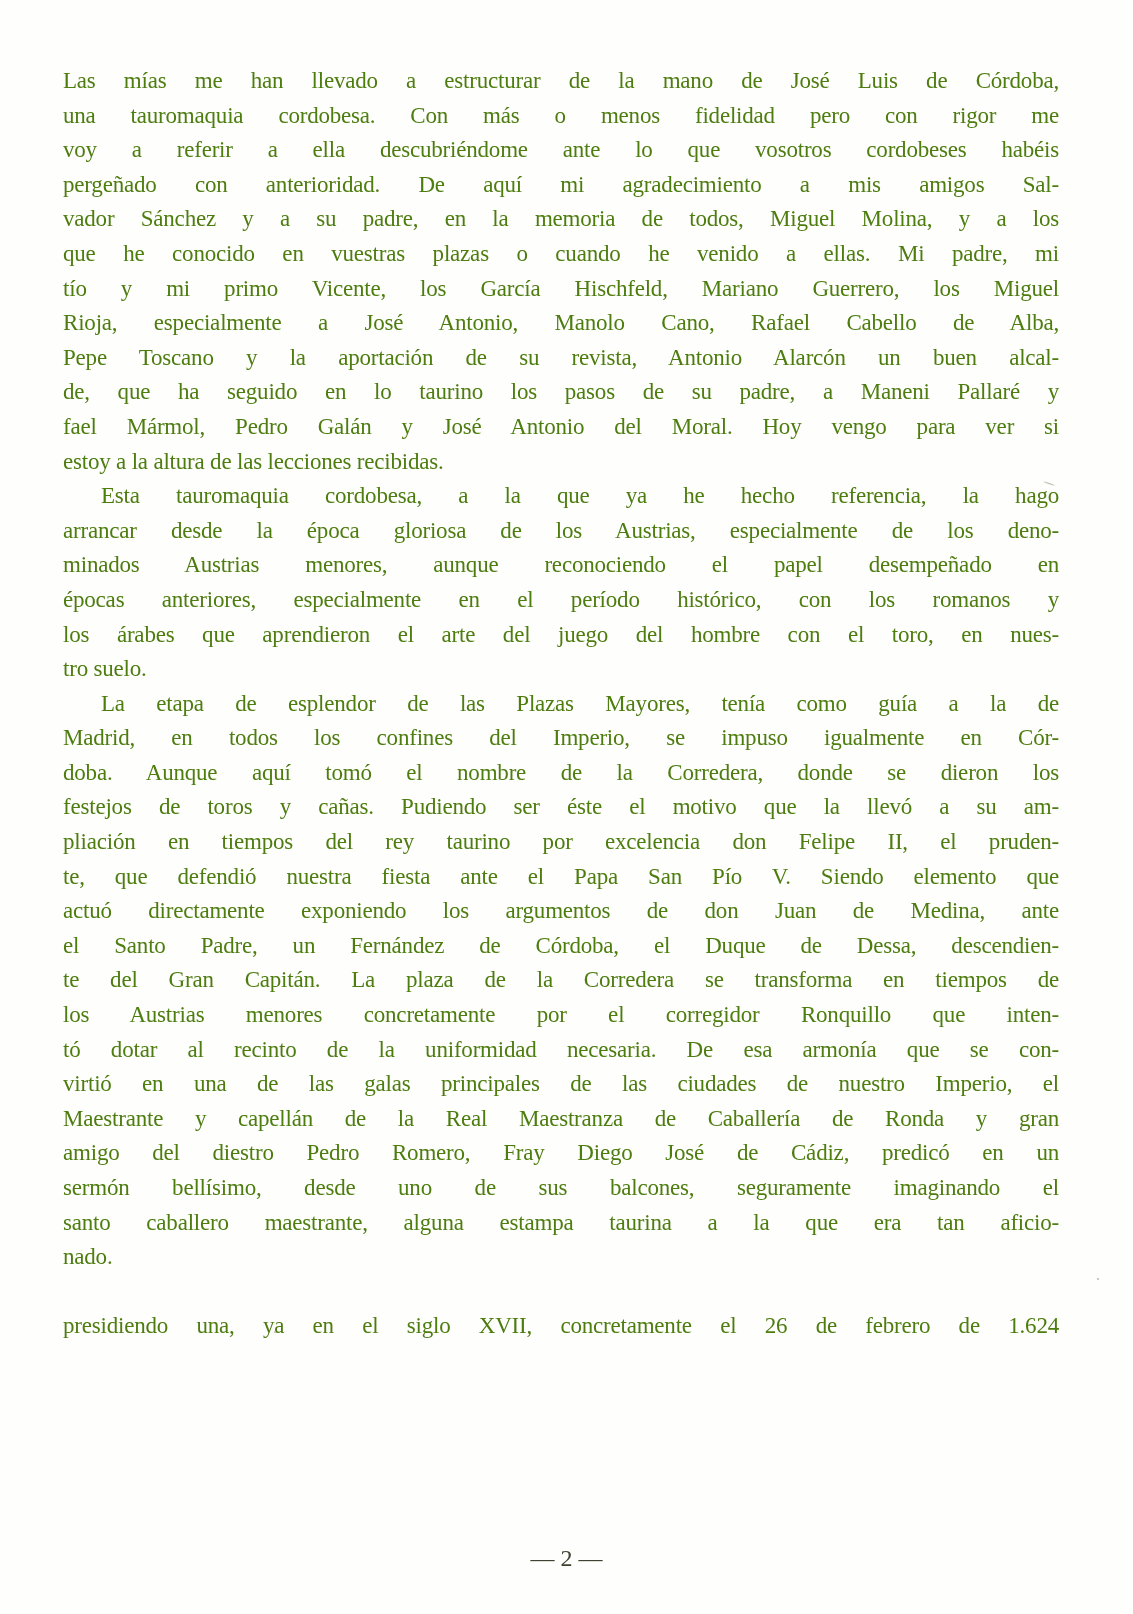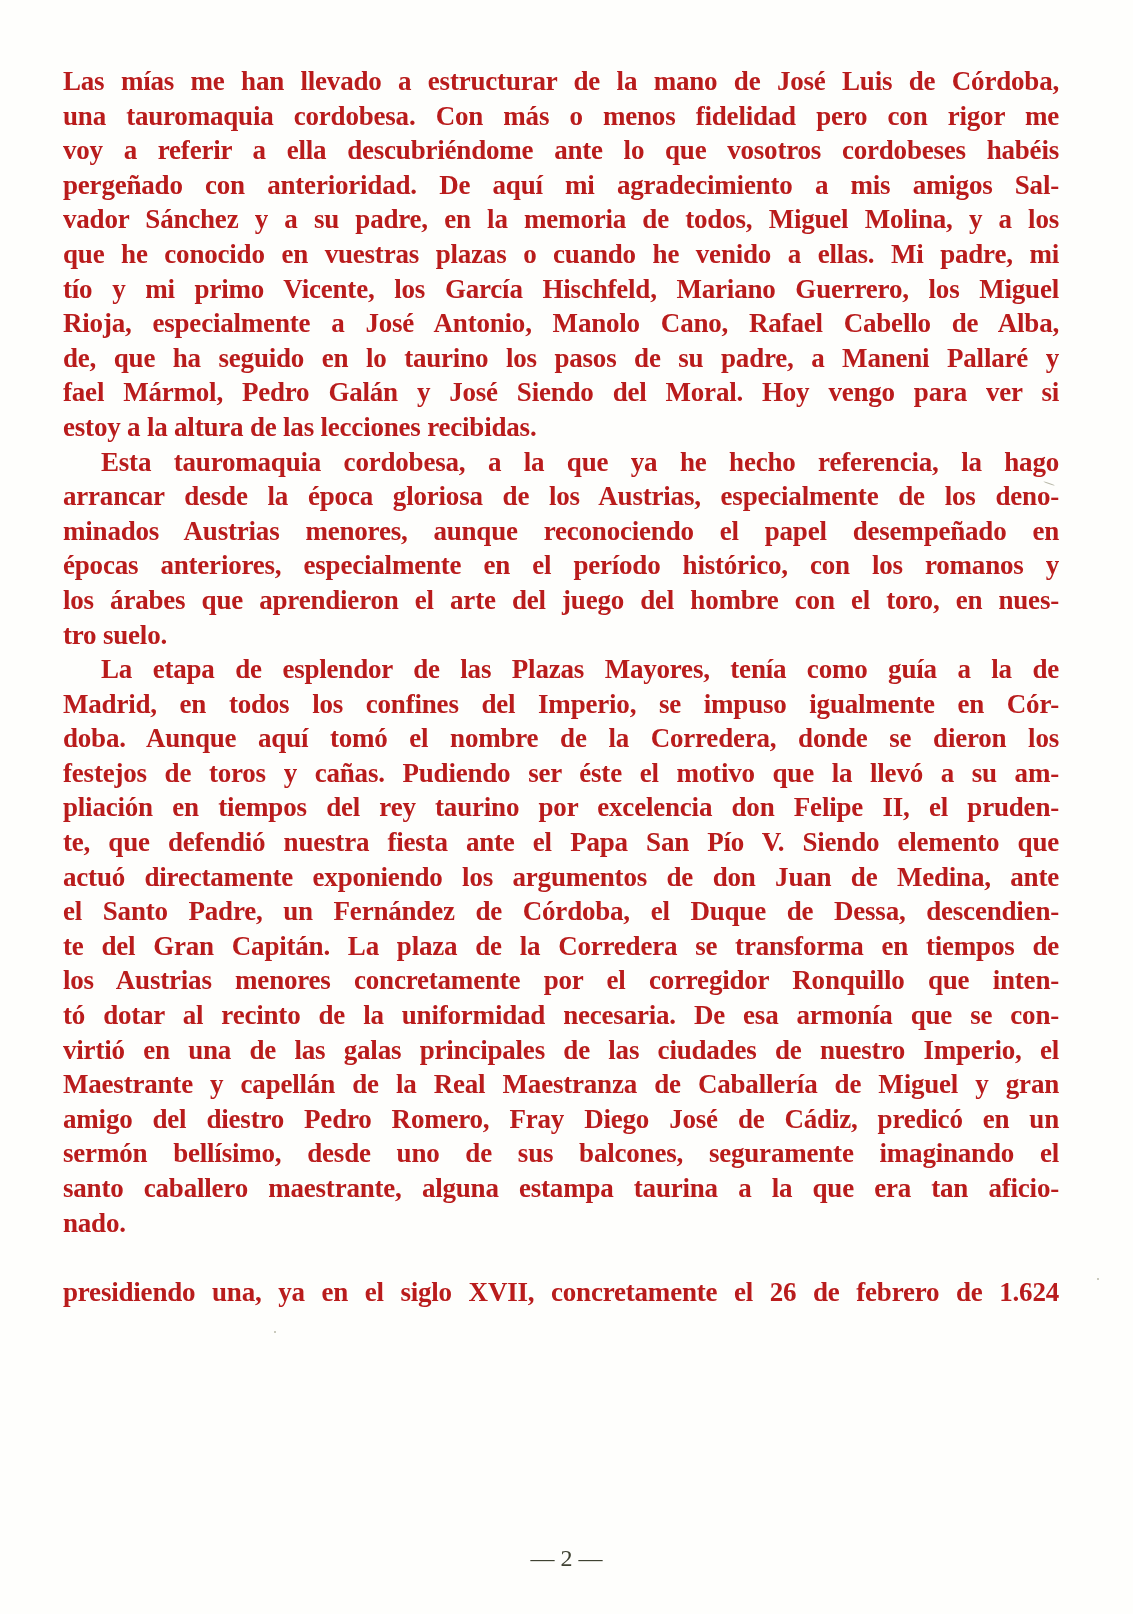--- a/index.html
+++ b/index.html
@@ -13,24 +13,23 @@
       position: relative;
       overflow: hidden;
       background: #fefefc;
     }
     .page {
       position: absolute;
       left: 63px;
       top: 64px;
       width: 996px;
       font-family: "Liberation Serif", "DejaVu Serif", serif;
-      color: #b91c1c;
-      font-size: 27px;
+      color: #4d7c0f;
+      font-size: 23px;
       letter-spacing: -0.2px;
-      font-weight: bold;
     }
     .line {
       display: block;
       height: 34.6px;
       line-height: 34.6px;
       white-space: nowrap;
       text-align: justify;
       text-align-last: justify;
       overflow: visible;
     }
@@ -69,22 +68,23 @@
 
   <div>
     <span class="line">Las mías me han llevado a estructurar de la mano de José Luis de Córdoba,</span>
     <span class="line">una tauromaquia cordobesa. Con más o menos fidelidad pero con rigor me</span>
     <span class="line">voy a referir a ella descubriéndome ante lo que vosotros cordobeses habéis</span>
     <span class="line">pergeñado con anterioridad. De aquí mi agradecimiento a mis amigos Sal-</span>
     <span class="line">vador Sánchez y a su padre, en la memoria de todos, Miguel Molina, y a los</span>
     <span class="line">que he conocido en vuestras plazas o cuando he venido a ellas. Mi padre, mi</span>
     <span class="line">tío y mi primo Vicente, los García Hischfeld, Mariano Guerrero, los Miguel</span>
     <span class="line">Rioja, especialmente a José Antonio, Manolo Cano, Rafael Cabello de Alba,</span>
+    <span class="line">Pepe Toscano y la aportación de su revista, Antonio Alarcón un buen alcal-</span>
     <span class="line">de, que ha seguido en lo taurino los pasos de su padre, a Maneni Pallaré y</span>
-    <span class="line">fael Mármol, Pedro Galán y José Siendo del Moral. Hoy vengo para ver si</span>
+    <span class="line">fael Mármol, Pedro Galán y José Antonio del Moral. Hoy vengo para ver si</span>
     <span class="line last">estoy a la altura de las lecciones recibidas.</span>
   </div>
 
   <div>
     <span class="line indent">Esta tauromaquia cordobesa, a la que ya he hecho referencia, la hago</span>
     <span class="line">arrancar desde la época gloriosa de los Austrias, especialmente de los deno-</span>
     <span class="line">minados Austrias menores, aunque reconociendo el papel desempeñado en</span>
     <span class="line">épocas anteriores, especialmente en el período histórico, con los romanos y</span>
     <span class="line">los árabes que aprendieron el arte del juego del hombre con el toro, en nues-</span>
     <span class="line last">tro suelo.</span>
@@ -96,21 +96,21 @@
     <span class="line">doba. Aunque aquí tomó el nombre de la Corredera, donde se dieron los</span>
     <span class="line">festejos de toros y cañas. Pudiendo ser éste el motivo que la llevó a su am-</span>
     <span class="line">pliación en tiempos del rey taurino por excelencia don Felipe II, el pruden-</span>
     <span class="line">te, que defendió nuestra fiesta ante el Papa San Pío V. Siendo elemento que</span>
     <span class="line">actuó directamente exponiendo los argumentos de don Juan de Medina, ante</span>
     <span class="line">el Santo Padre, un Fernández de Córdoba, el Duque de Dessa, descendien-</span>
     <span class="line">te del Gran Capitán. La plaza de la Corredera se transforma en tiempos de</span>
     <span class="line">los Austrias menores concretamente por el corregidor Ronquillo que inten-</span>
     <span class="line">tó dotar al recinto de la uniformidad necesaria. De esa armonía que se con-</span>
     <span class="line">virtió en una de las galas principales de las ciudades de nuestro Imperio, el</span>
-    <span class="line">Maestrante y capellán de la Real Maestranza de Caballería de Miguel y gran</span>
+    <span class="line">Maestrante y capellán de la Real Maestranza de Caballería de Ronda y gran</span>
     <span class="line">amigo del diestro Pedro Romero, Fray Diego José de Cádiz, predicó en un</span>
     <span class="line">sermón bellísimo, desde uno de sus balcones, seguramente imaginando el</span>
     <span class="line">santo caballero maestrante, alguna estampa taurina a la que era tan aficio-</span>
     <span class="line last">nado.</span>
   </div>
 
   <div class="para-gap"></div>
 
   <div>
     <span class="line">presidiendo una, ya en el siglo XVII, concretamente el 26 de febrero de 1.624</span>

